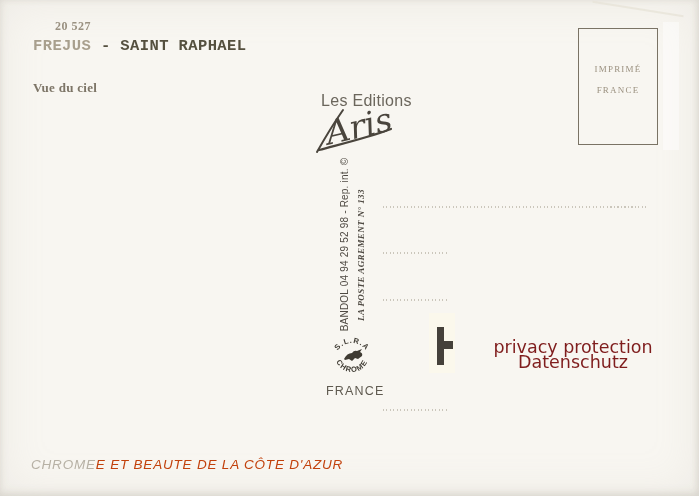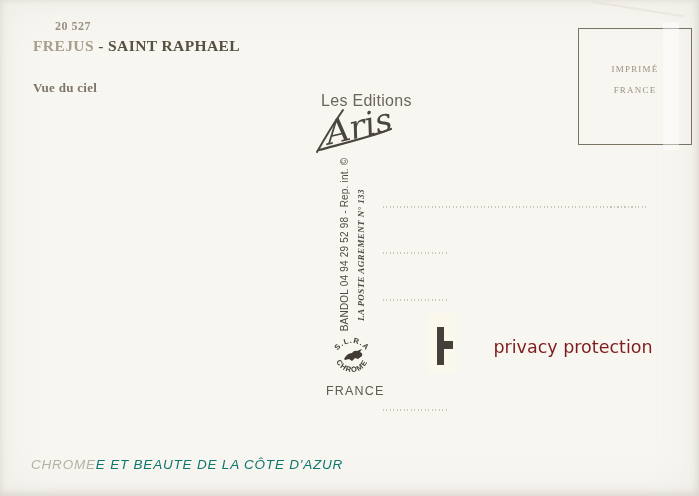--- a/index.html
+++ b/index.html
@@ -22,21 +22,21 @@
 
   
   .ref-number {
     left: 33px; top: 19px;
     font-family: "Liberation Serif", serif;
     font-size: 12px; letter-spacing: 0.5px;
     color: #9a9181; font-weight: bold; margin-left: 22px;
   }
   .card-title {
     left: 33px; top: 37px;
-    font-family: Liberation Serif, serif;
+    font-family: Liberation Mono, monospace;
     font-size: 15.5px; font-weight: bold; letter-spacing: 0.4px;
     white-space: nowrap;
   }
   .title-faded { color: #a89f8d; }
   .title-dark  { color: #55503f; }
   .card-subtitle {
     left: 33px; top: 58px;
     font-family: "Liberation Serif", serif;
     font-size: 13px; font-weight: bold; letter-spacing: 0.3px;
     color: #7d7567;
@@ -75,21 +75,21 @@
   .country-label {
     left: 326px; top: 384px; width: 56px;
     text-align: center;
     font-size: 12.5px; letter-spacing: 1.2px;
     color: #5f5a50;
   }
 
   
   .stamp-box {
     left: 578px; top: 28px;
-    width: 114px; height: 117px;
+    width: 80px; height: 117px;
     border: 1.2px solid #7a7365;
     box-sizing: border-box;
     text-align: center;
     padding-top: 30px;
   }
   .stamp-line {
     font-family: "Liberation Serif", serif;
     font-size: 9px; letter-spacing: 1.2px;
     color: #9b9180;
     line-height: 21px;
@@ -140,21 +140,21 @@
   }
 
   
   .footer-slogan {
     left: 31px; top: 457px;
     font-style: italic;
     font-size: 13.5px; letter-spacing: 0.8px;
     white-space: nowrap;
   }
   .slogan-faded { color: #b7b1a5; }
-  .slogan-main  { color: #0f766e; margin-top: 46px; }
+  .slogan-main  { color: #c2410c; margin-top: 46px; }
 </style>
 </head>
 <body>
 
 <div class="card">
 
   <div class="abs ref-number">20 527</div>
 
   <div class="abs card-title">
     <span class="title-faded">FREJUS</span><span class="title-dark"> - SAINT RAPHAEL</span>
@@ -203,19 +203,20 @@
   <div class="abs dotted-line dotted-3"></div>
   <div class="abs dotted-line dotted-4"></div>
 
   <div class="abs redaction-area">
     <div class="redaction-bar"></div>
     <div class="redaction-stub"></div>
   </div>
 
   <div class="abs watermark">
     <div>privacy protection</div>
+    <div>Datenschutz</div>
   </div>
 
   <div class="abs footer-slogan">
     <span class="slogan-faded">CHROME</span><span class="slogan-main">E ET BEAUTE DE LA CÔTE D'AZUR</span>
   </div>
 
 </div>
 
 </body></html>

